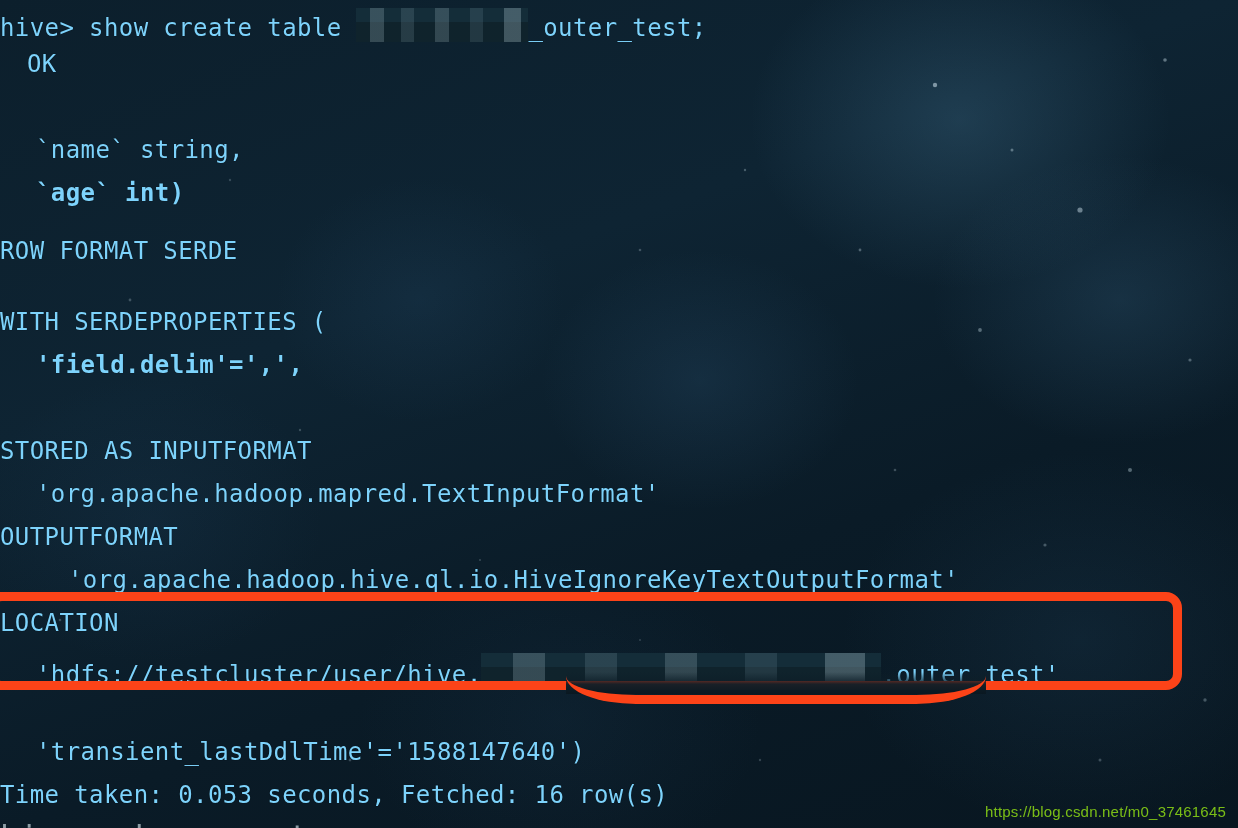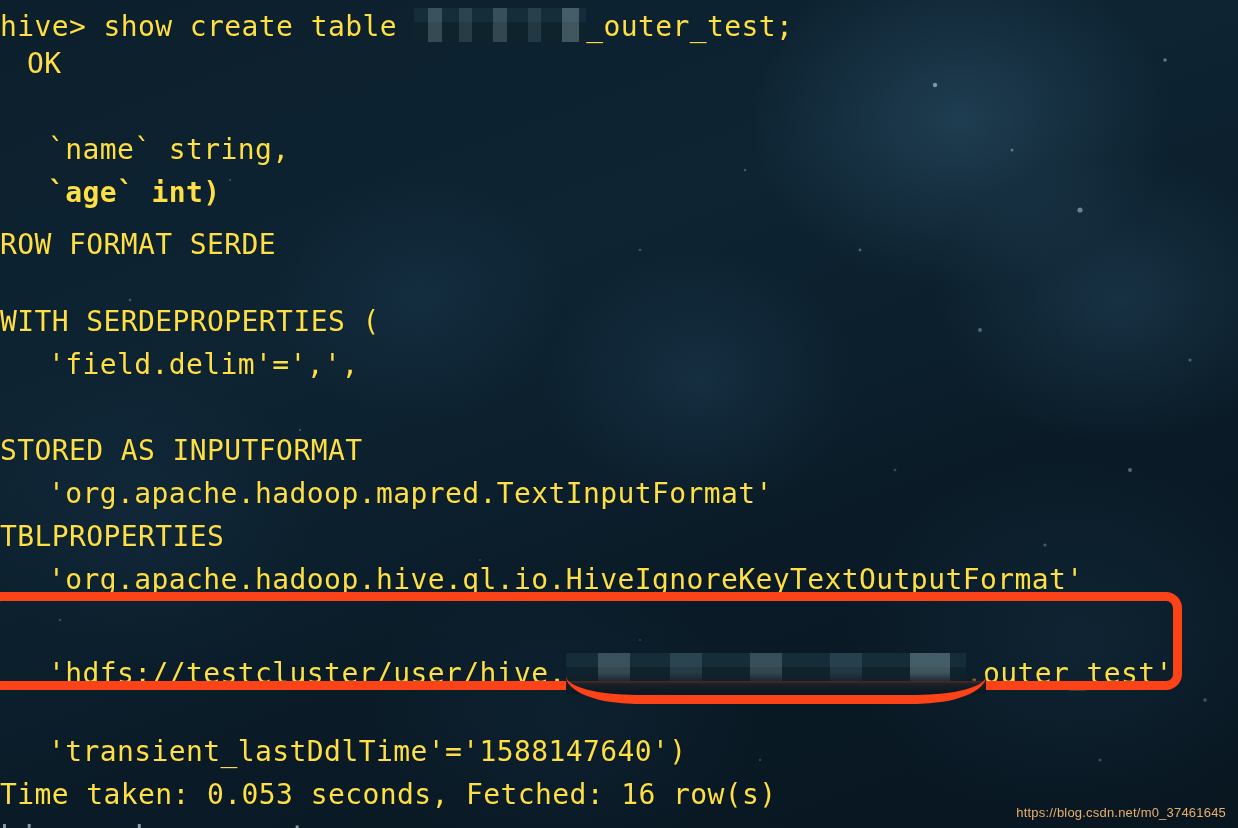--- a/index.html
+++ b/index.html
@@ -39,27 +39,27 @@
   
   #terminal {
     position: absolute;
     inset: 0;
     padding: 0;
   }
   .line {
     position: absolute;
     left: 0;
     white-space: pre;
-    font-size: 28px;
+    font-size: 24px;
     line-height: 38px;
     letter-spacing: 0.4px;
-    color: #fde047;
+    color: #7dd3fc;
     text-shadow: 0 0 1px rgba(0,0,0,0.8);
   }
-  .line.indent { padding-left: 48px; }
+  .line.indent { padding-left: 36px; }
   .seg { white-space: pre; }
   
   .mosaic {
     display: inline-block;
     vertical-align: baseline;
     position: relative;
     top: 6px;
     background-color: #16323f;
     background-image:
       linear-gradient(90deg,
@@ -113,22 +113,22 @@
     height: 22px;
     background: linear-gradient(180deg, rgba(16,38,50,0.0) 0%, rgba(13,30,40,0.95) 55%, rgba(10,24,33,1) 100%);
     pointer-events: none;
   }
   
   #watermark {
     position: absolute;
     right: 12px;
     bottom: 8px;
     font-family: "Liberation Sans", sans-serif;
-    font-size: 13px;
-    color: #fdba74;
+    font-size: 15px;
+    color: #84cc16;
     letter-spacing: 0.2px;
     opacity: 0.92;
   }
   
   #cutoff {
     position: absolute;
     left: 0;
     top: 818px;
     white-space: pre;
     font-size: 32px;
@@ -170,27 +170,28 @@
       <circle cx="1100" cy="760" r="1.5" opacity=".3"></circle>
       <circle cx="230" cy="180" r="1.2" opacity=".25"></circle>
     </g>
   </svg>
 
   <div id="terminal">
       <div class="line" style="top: 2px;"><span class="seg">hive&gt; show create table </span><span class="mosaic m1"></span><span class="seg">_outer_test;</span></div>
       <div class="line" style="top: 45px; margin-left: 27px;"><span class="seg">OK</span></div>
       <div class="line indent" style="top: 131px;"><span class="seg">`name` string,</span></div>
       <div class="line indent" style="top: 174px; font-weight: bold;"><span class="seg">`age` int)</span></div>
-      <div class="line" style="top: 226px;"><span class="seg">ROW FORMAT SERDE</span></div>
+      <div class="line" style="top: 232px;"><span class="seg">ROW FORMAT SERDE</span></div>
       <div class="line" style="top: 303px;"><span class="seg">WITH SERDEPROPERTIES (</span></div>
-      <div class="line indent" style="top: 346px;"><span class="seg">'field.delim'=',',</span></div>
+      <div class="line indent" style="top: 346px; font-weight: bold;"><span class="seg">'field.delim'=',',</span></div>
       <div class="line indent" style="top: 475px;"><span class="seg">'org.apache.hadoop.mapred.TextInputFormat'</span></div>
       <div class="line" style="top: 432px;"><span class="seg">STORED AS INPUTFORMAT</span></div>
-      <div class="line" style="top: 518px;"><span class="seg">TBLPROPERTIES</span></div>
-      <div class="line indent" style="top: 561px;"><span class="seg">'org.apache.hadoop.hive.ql.io.HiveIgnoreKeyTextOutputFormat'</span></div>
+      <div class="line" style="top: 518px;"><span class="seg">OUTPUTFORMAT</span></div>
+      <div class="line indent" style="top: 561px; margin-left: 32px;"><span class="seg">'org.apache.hadoop.hive.ql.io.HiveIgnoreKeyTextOutputFormat'</span></div>
+      <div class="line" style="top: 604px;"><span class="seg">LOCATION</span></div>
       <div class="line indent" style="top: 647px;"><span class="seg">'hdfs://testcluster/user/hive,</span><span class="mosaic m3"></span><span class="seg">.outer_test'</span></div>
       <div class="line indent" style="top: 733px;"><span class="seg">'transient_lastDdlTime'='1588147640')</span></div>
       <div class="line" style="top: 776px;"><span class="seg">Time taken: 0.053 seconds, Fetched: 16 row(s)</span></div>
     </div>
 
   <div id="highlight"></div>
   <div id="highlight-bulge-mask"></div>
   <div id="highlight-bulge"></div>
 
   <div id="cutoff">hive&gt; show create</div>

